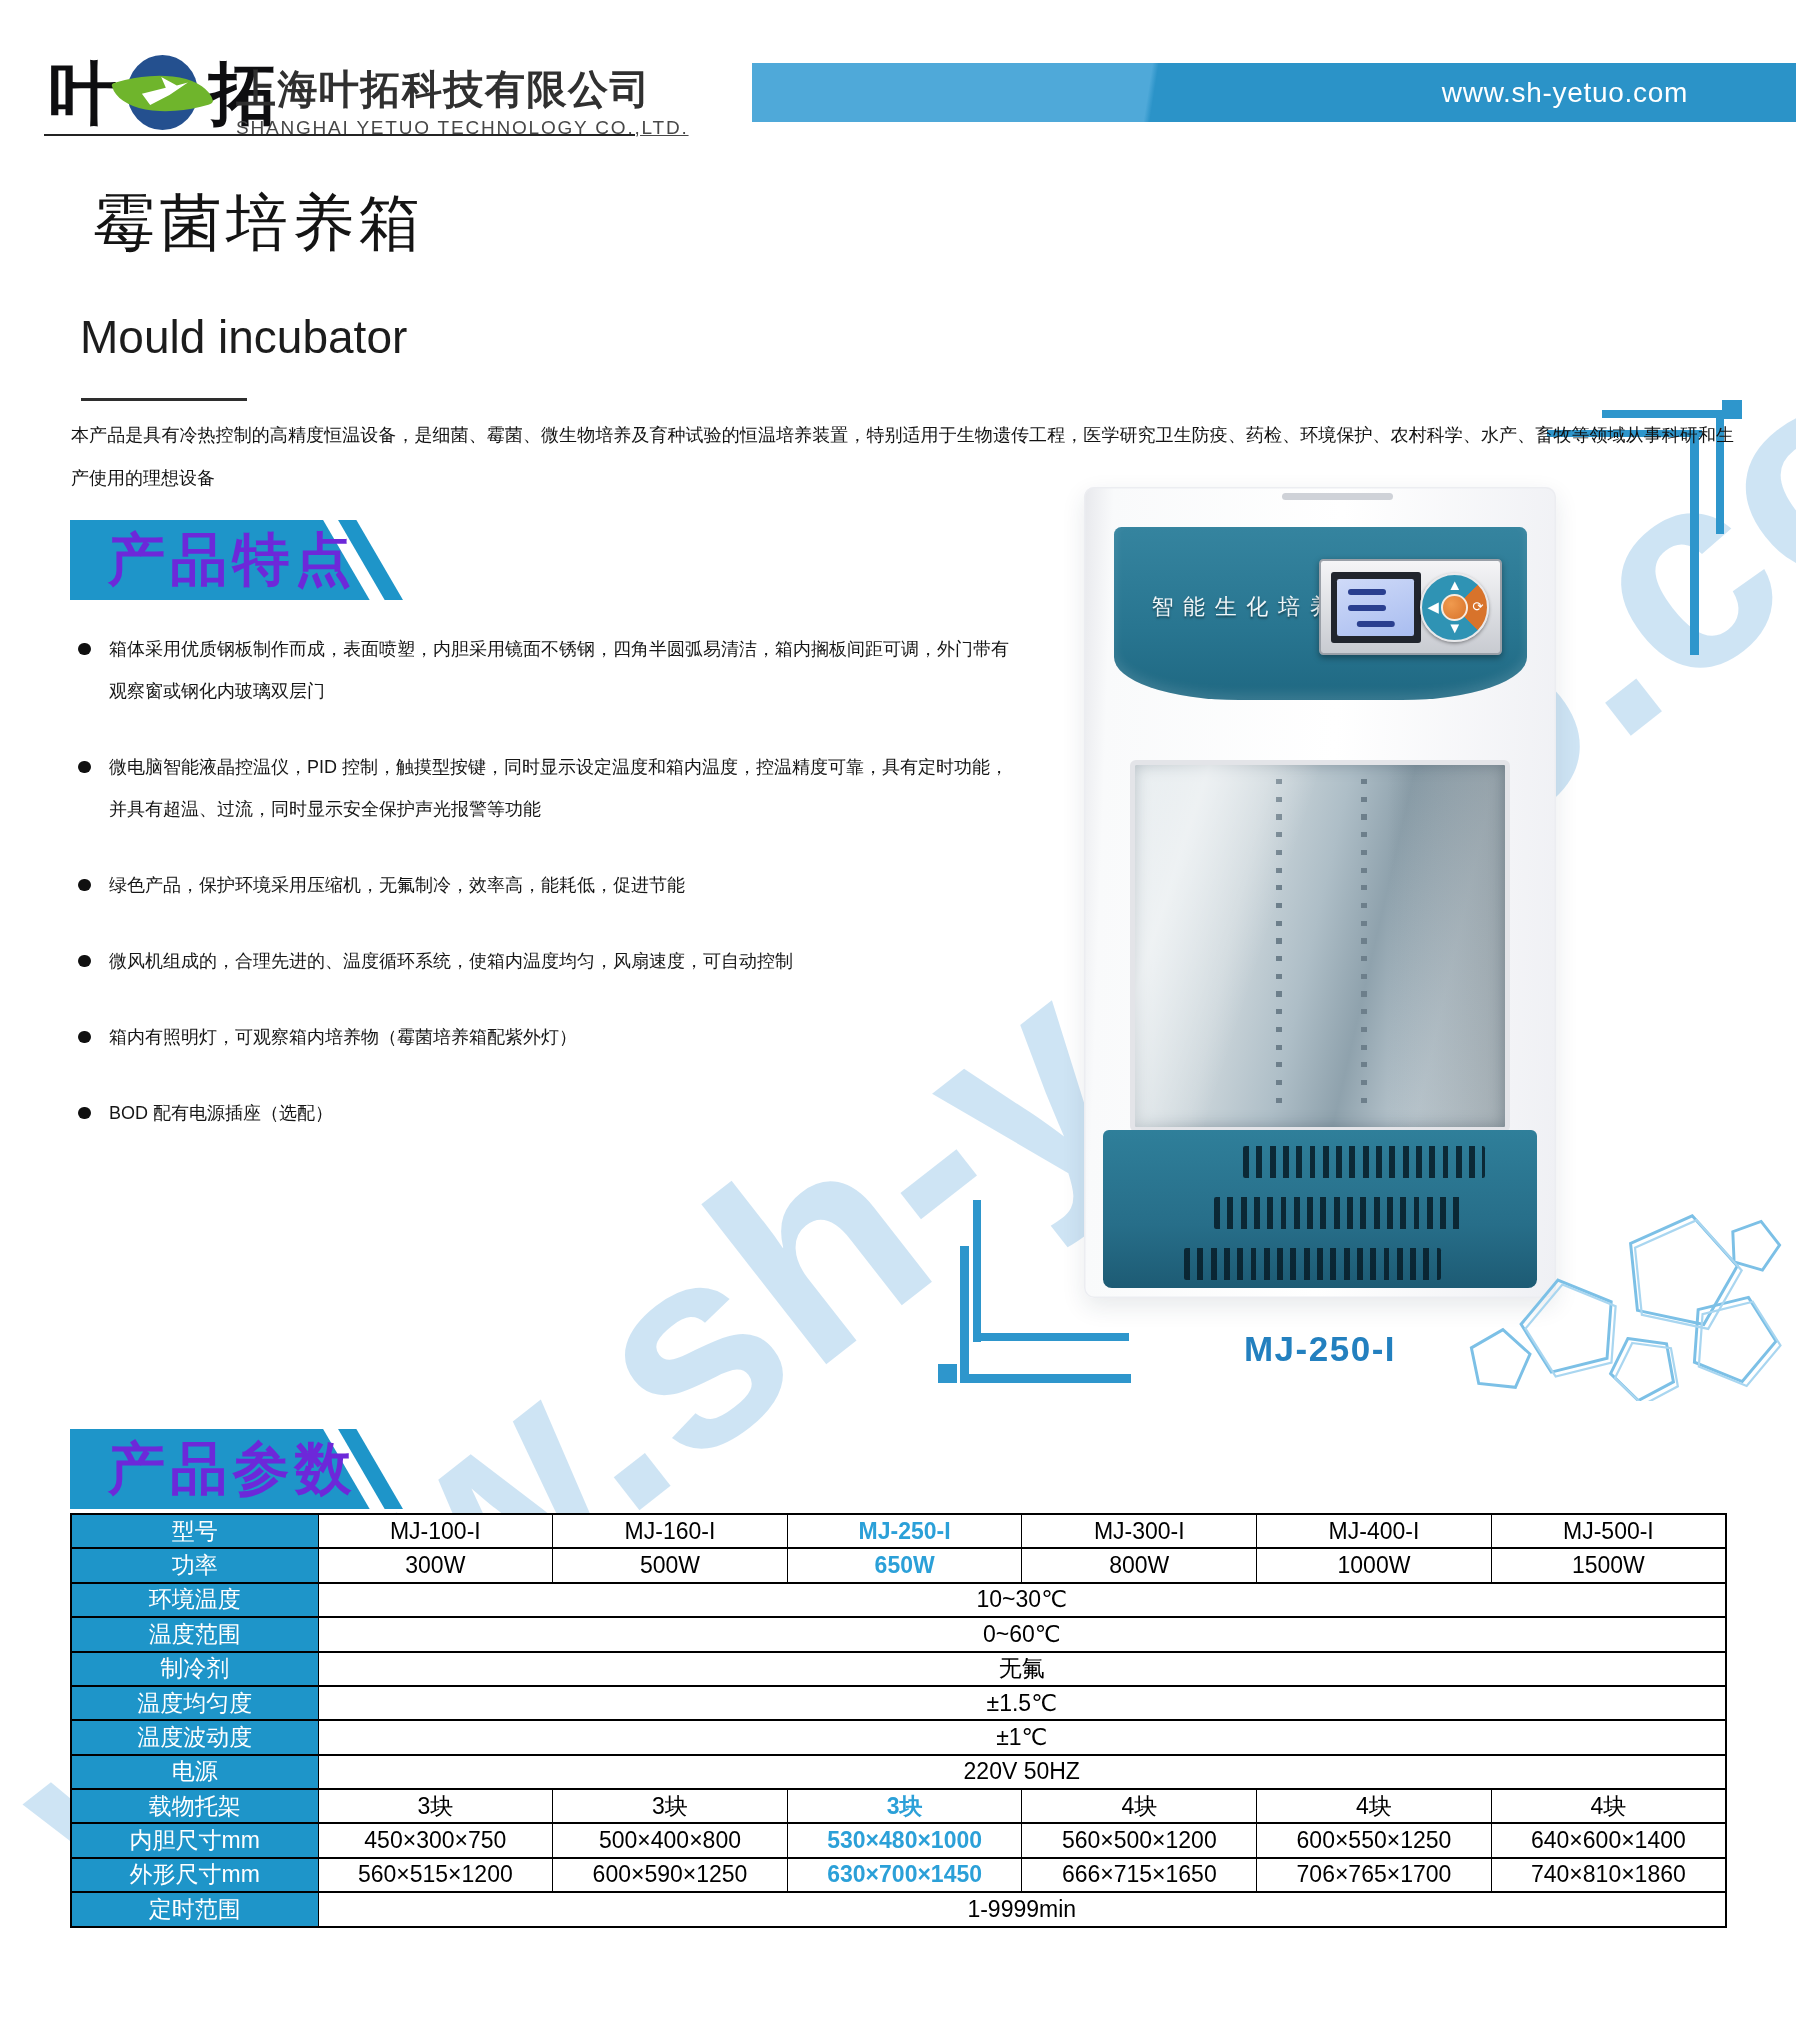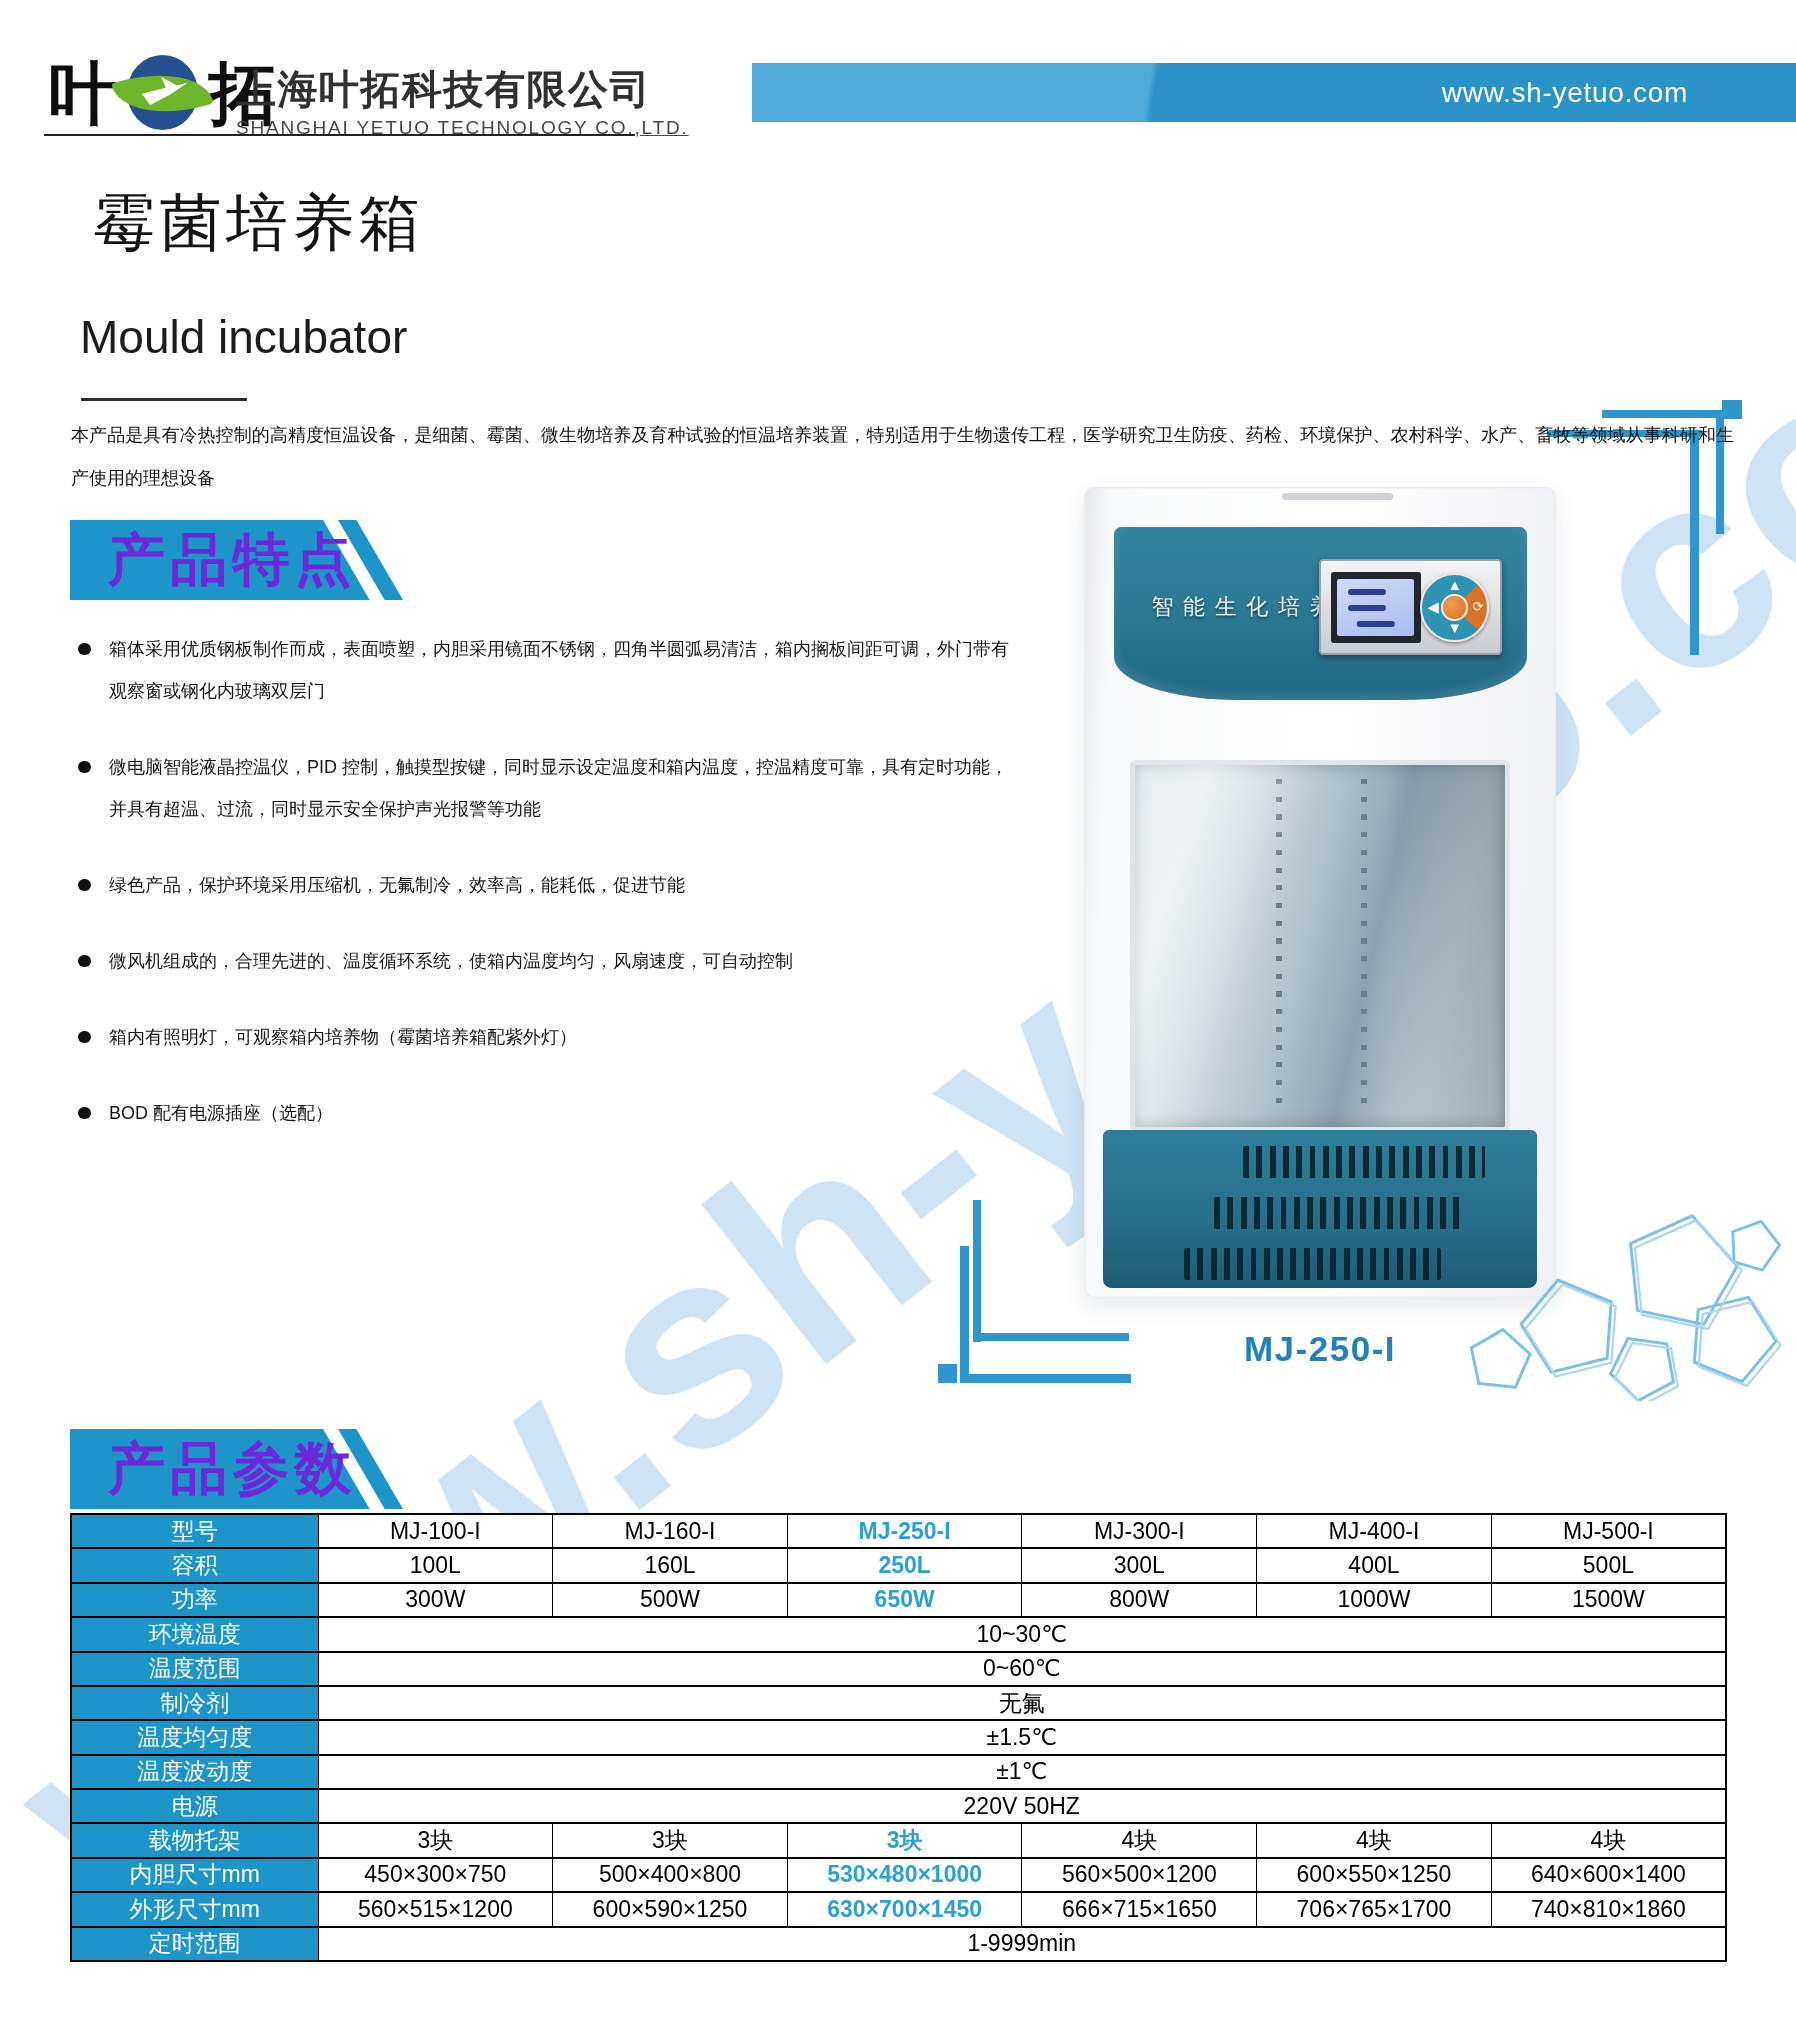--- a/index.html
+++ b/index.html
@@ -270,29 +270,20 @@
       <tr>
         <td class="lbl">型号</td>
         <td>MJ-100-I</td>
         <td>MJ-160-I</td>
         <td class="hl">MJ-250-I</td>
         <td>MJ-300-I</td>
         <td>MJ-400-I</td>
         <td>MJ-500-I</td>
       </tr>
       <tr>
-        <td class="lbl">容积</td>
-        <td>100L</td>
-        <td>160L</td>
-        <td class="hl">250L</td>
-        <td>300L</td>
-        <td>400L</td>
-        <td>500L</td>
-      </tr>
-      <tr>
         <td class="lbl">功率</td>
         <td>300W</td>
         <td>500W</td>
         <td class="hl">650W</td>
         <td>800W</td>
         <td>1000W</td>
         <td>1500W</td>
       </tr>
       <tr>
         <td class="lbl">环境温度</td>

